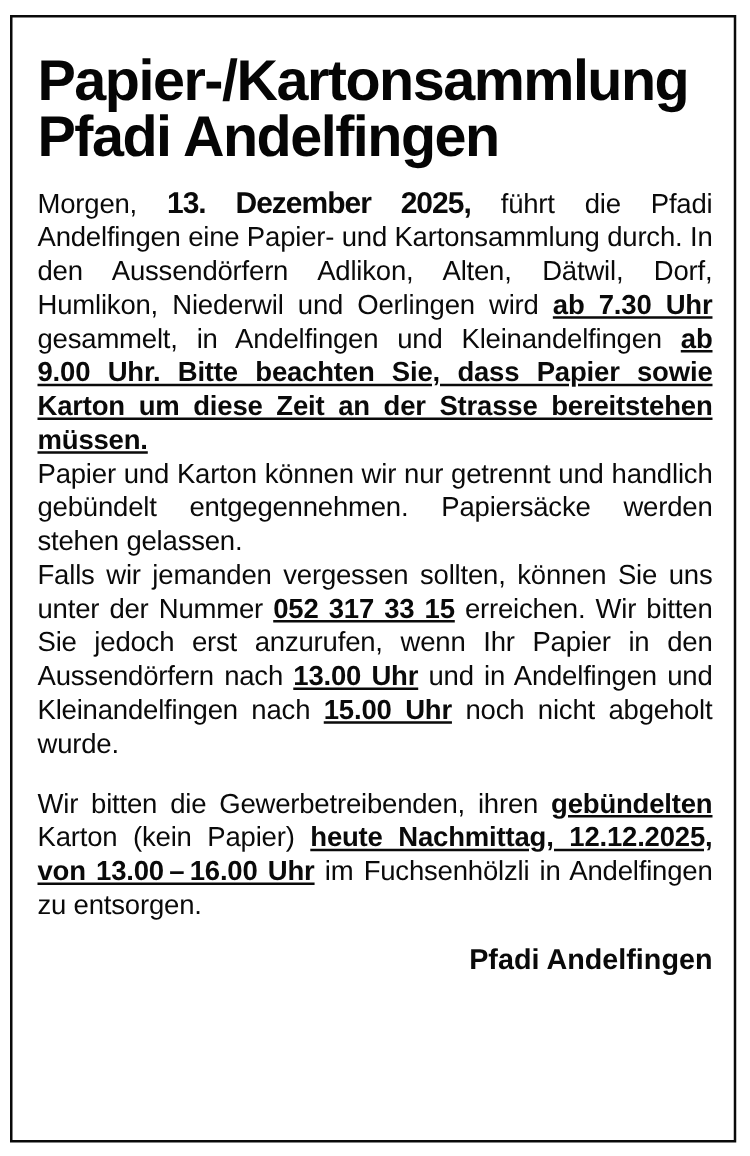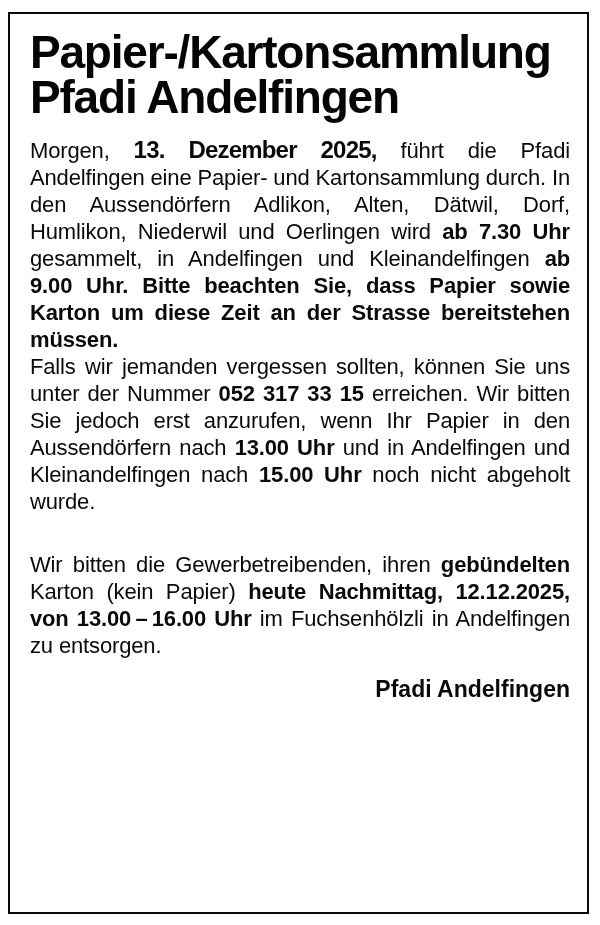--- a/index.html
+++ b/index.html
@@ -21,21 +21,21 @@
   }
   .ad-frame {
     position: absolute;
     left: 8px;
     top: 12px;
     width: 581px;
     height: 902px;
     box-sizing: border-box;
     border: 2px solid #0a0a0a;
     background: #ffffff;
-    padding: 16px 17px 0 20px;
+    padding: 28px 17px 0 20px;
   }
   .ad-title {
     margin: 0 0 0 0;
     font-size: 46px;
     line-height: 45px;
     font-weight: bold;
     letter-spacing: -1.2px;
     color: #050505;
   }
   .ad-title .title-line {
@@ -47,31 +47,32 @@
     line-height: 27px;
     letter-spacing: -0.15px;
     text-align: justify;
     hyphens: manual;
     color: #0a0a0a;
   }
   .body-par.first {
     margin-top: 17px;
   }
   .body-par.spaced {
-    margin-top: 36px;
+    margin-top: 21px;
   }
   .body-par .date {
     font-weight: bold;
     font-size: 24px;
     line-height: 1;
     letter-spacing: -0.8px;
     vertical-align: baseline;
   }
   .body-par .bold {
     font-weight: bold;
+    text-decoration: underline;
   }
   .signature {
     margin-top: 17px;
     font-size: 23px;
     line-height: 27px;
     font-weight: bold;
     text-align: right;
     color: #0a0a0a;
   }
 </style>
@@ -80,19 +81,20 @@
 
 <div class="page">
   <div class="ad-frame">
 
     <h1 class="ad-title">
       <div class="title-line">Papier-/Kartonsammlung</div>
       <div class="title-line">Pfadi Andelfingen</div>
     </h1>
 
     <p class="body-par first"><span>Morgen, </span><span class="date">13. Dezember 2025,</span><span> führt die Pfadi Andelfingen eine Papier- und Kartonsammlung durch. In den Aussendörfern Adlikon, Alten, Dätwil, Dorf, Humlikon, Niederwil und Oerlingen wird </span><span class="bold">ab 7.30 Uhr</span><span> gesammelt, in Andelfingen und Kleinandel­fingen </span><span class="bold">ab 9.00 Uhr. Bitte beachten Sie, dass Papier sowie Karton um diese Zeit an der Strasse bereitstehen müssen.</span></p>
+    <p class="body-par"><span>Papier und Karton können wir nur getrennt und hand­lich gebündelt entgegennehmen. Papiersäcke wer­den stehen gelassen.</span></p>
     <p class="body-par"><span>Falls wir jemanden vergessen sollten, können Sie uns unter der Nummer </span><span class="bold">052 317 33 15</span><span> erreichen. Wir bitten Sie jedoch erst anzurufen, wenn Ihr Papier in den Aussendörfern nach </span><span class="bold">13.00 Uhr</span><span> und in Andelfin­gen und Kleinandelfingen nach </span><span class="bold">15.00 Uhr</span><span> noch nicht abgeholt wurde.</span></p>
     <p class="body-par spaced"><span>Wir bitten die Gewerbetreibenden, ihren </span><span class="bold">gebün­delten</span><span> Karton (kein Papier) </span><span class="bold">heute Nachmittag, 12.12.2025, von 13.00 – 16.00 Uhr</span><span> im Fuchsen­hölzli in Andelfingen zu entsorgen.</span></p>
 
     <div class="signature">Pfadi Andelfingen</div>
 
   </div>
 </div>
 
 </body></html>

